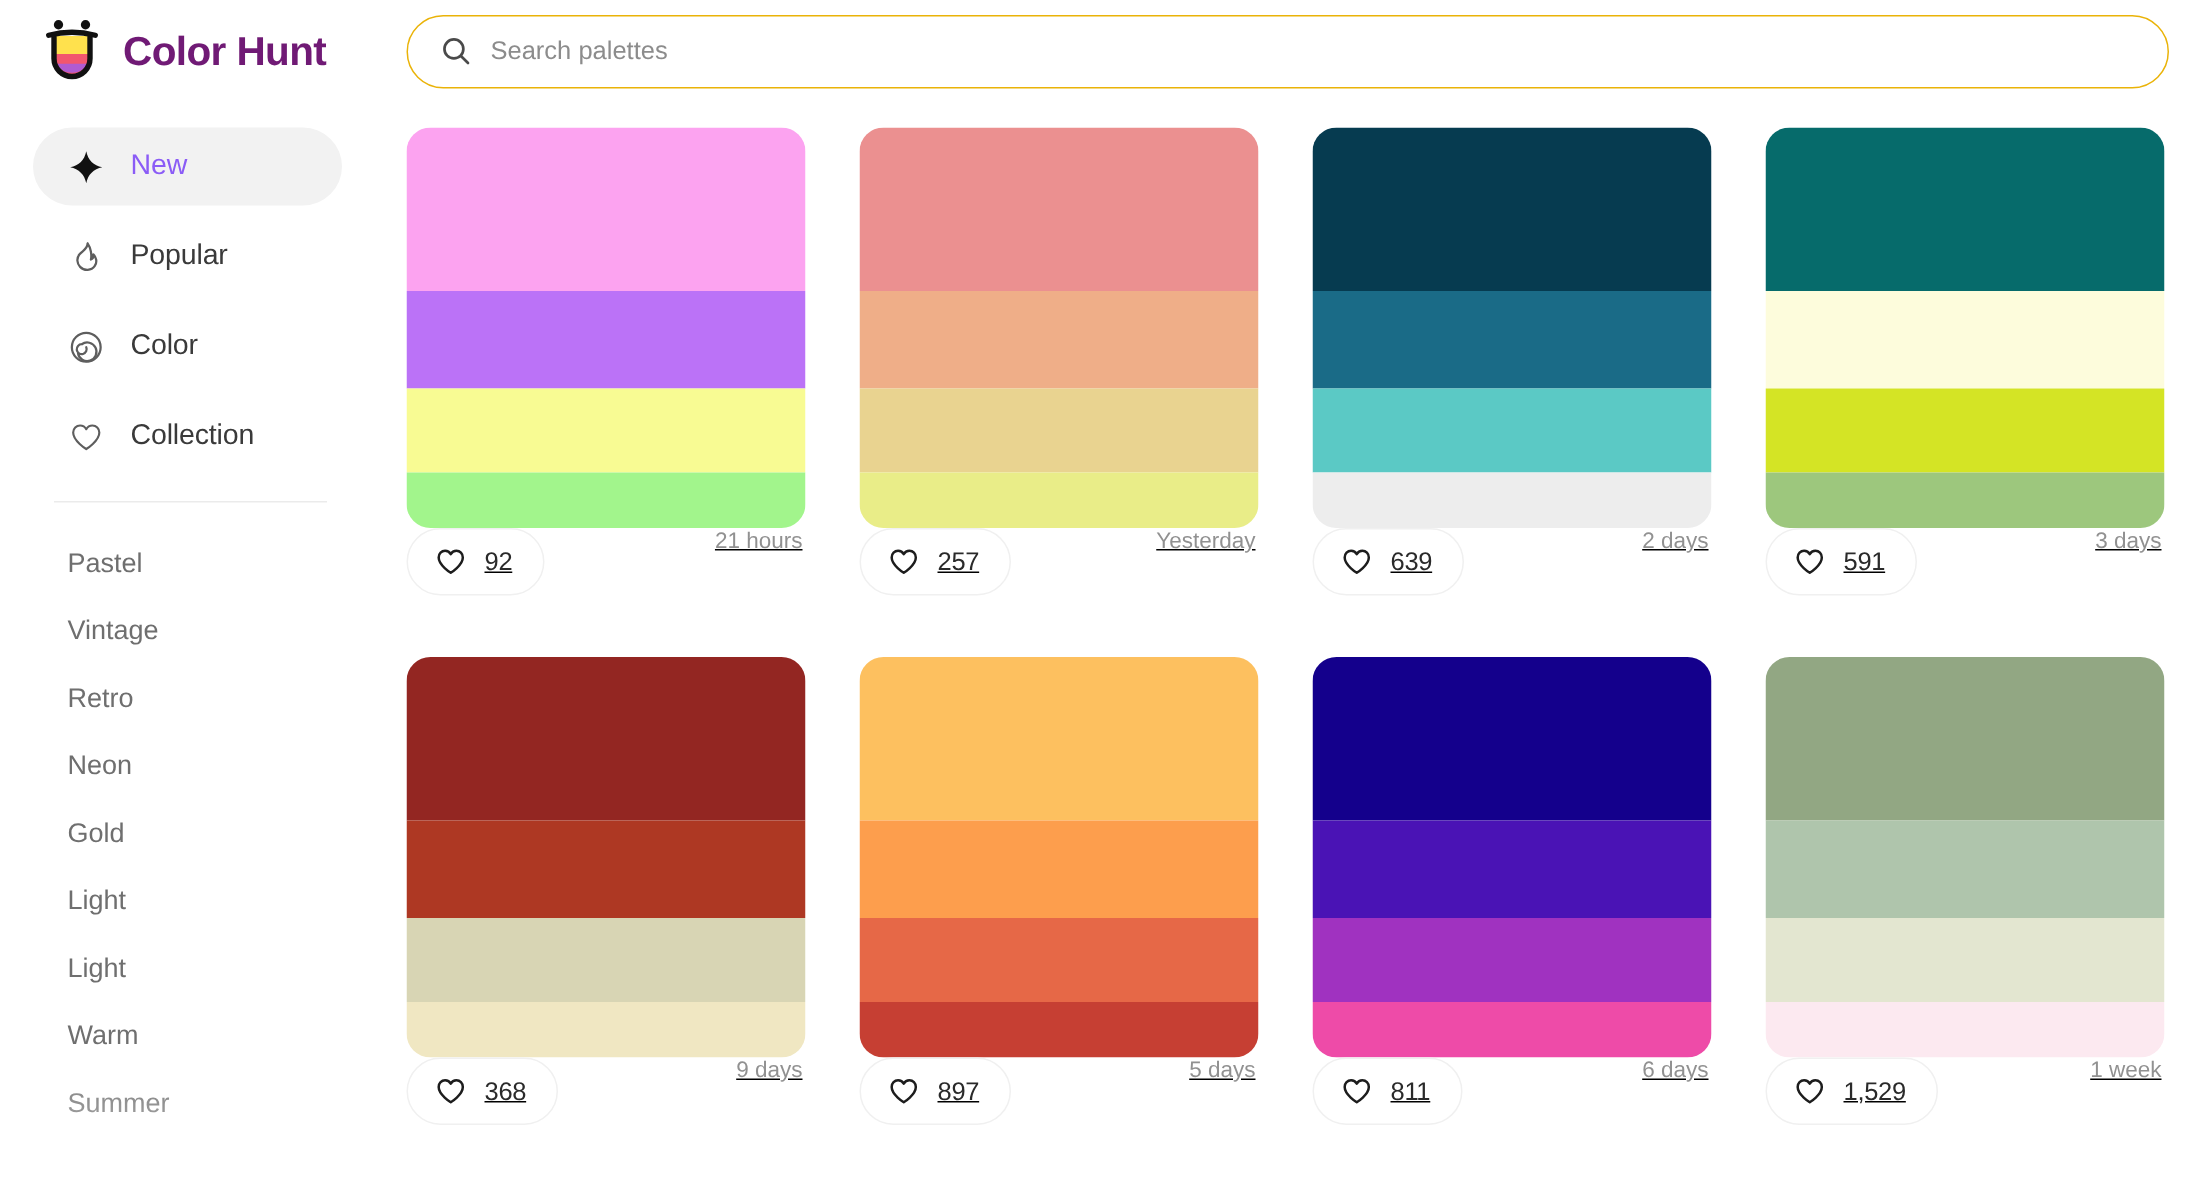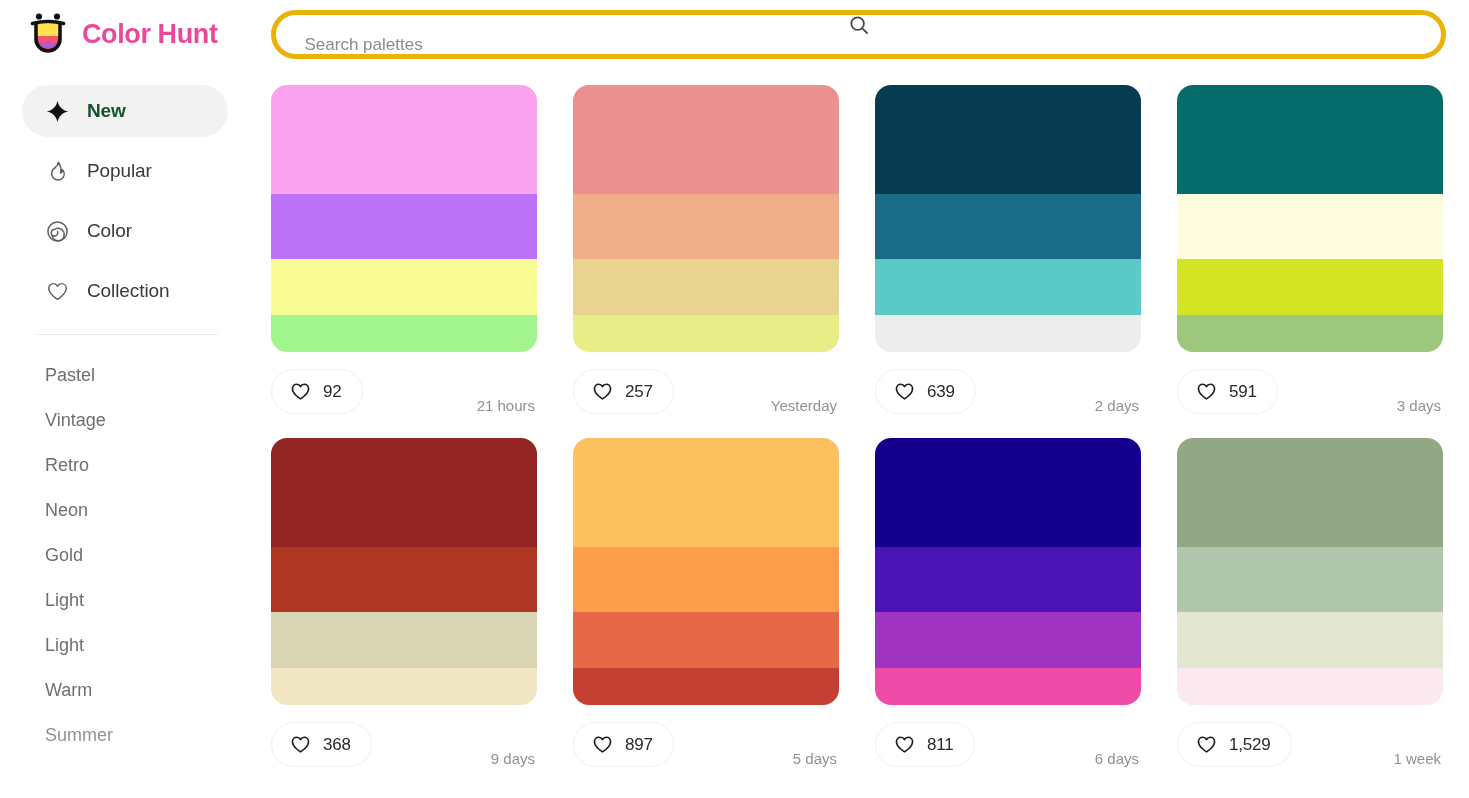--- a/index.html
+++ b/index.html
@@ -36,36 +36,35 @@
   #logo-mark {
     width: 40px;
     height: 44px;
     position: relative;
     flex: 0 0 auto;
   }
 
   #brand-title {
     font-size: 27px;
     font-weight: 700;
-    color: #ec4899;
+    color: #701a75;
     letter-spacing: -0.4px;
     white-space: nowrap;
   }
 
   #search-wrap {
     margin-left: 29px;
     width: 1175px;
     height: 49px;
-    border: 5px solid #eab308;
+    border: 1px solid #eab308;
     border-radius: 26px;
     display: flex;
     align-items: center;
     padding: 0 22px;
     background: #fff;
-    flex-direction: column;
   }
 
   #search-input {
     border: 0;
     outline: 0;
     background: transparent;
     font-family: "Liberation Sans", sans-serif;
     font-size: 17px;
     color: #333;
     margin-left: 13px;
@@ -94,21 +93,21 @@
     border-radius: 26px;
     cursor: pointer;
   }
   .nav-item.active { background: #f2f2f2; }
   .nav-label {
     font-size: 19px;
     color: #3a3a3a;
     font-weight: 400;
     letter-spacing: -0.1px;
   }
-  .nav-item.active .nav-label { color: #14532d; font-weight: 700; }
+  .nav-item.active .nav-label { color: #8b5cf6; font-weight: 400; }
   .nav-icon { width: 25px; height: 25px; display: flex; align-items: center; justify-content: center; flex: 0 0 auto; }
 
   #nav-divider {
     height: 1px;
     background: #ebebeb;
     margin: 17px 32px 0 36px;
   }
 
   #tag-list {
     margin-top: 18px;
@@ -153,22 +152,23 @@
     overflow: hidden;
     display: flex;
     flex-direction: column;
     cursor: pointer;
   }
   .swatch { width: 100%; }
 
   .card-footer {
     height: 62px;
     display: flex;
-    align-items: flex-end;
+    align-items: flex-start;
     justify-content: space-between;
+    text-decoration: underline;
   }
 
   .like-btn {
     display: flex;
     align-items: center;
     gap: 12px;
     height: 45px;
     padding: 0 20px 0 18px;
     border: 1px solid #f0f0f0;
     border-radius: 23px;

